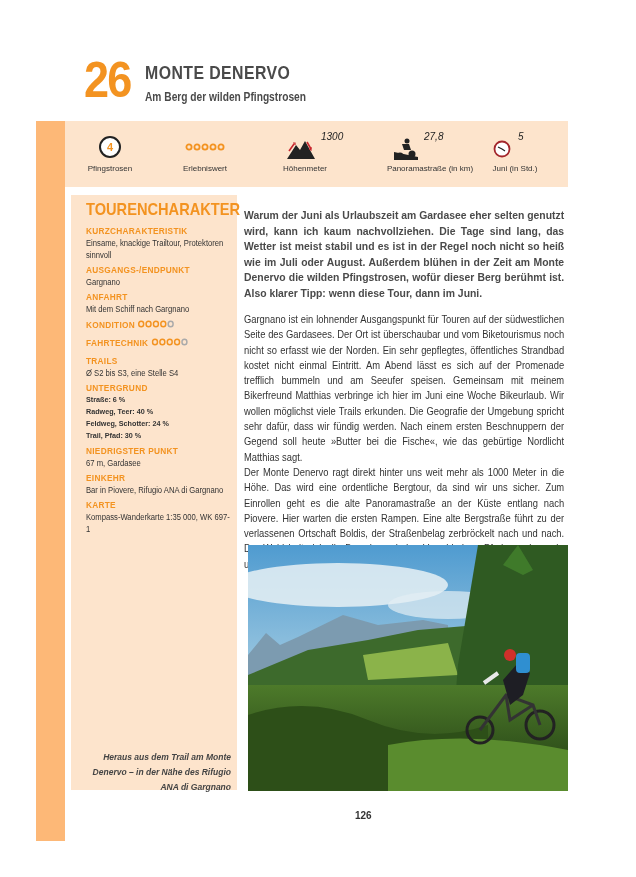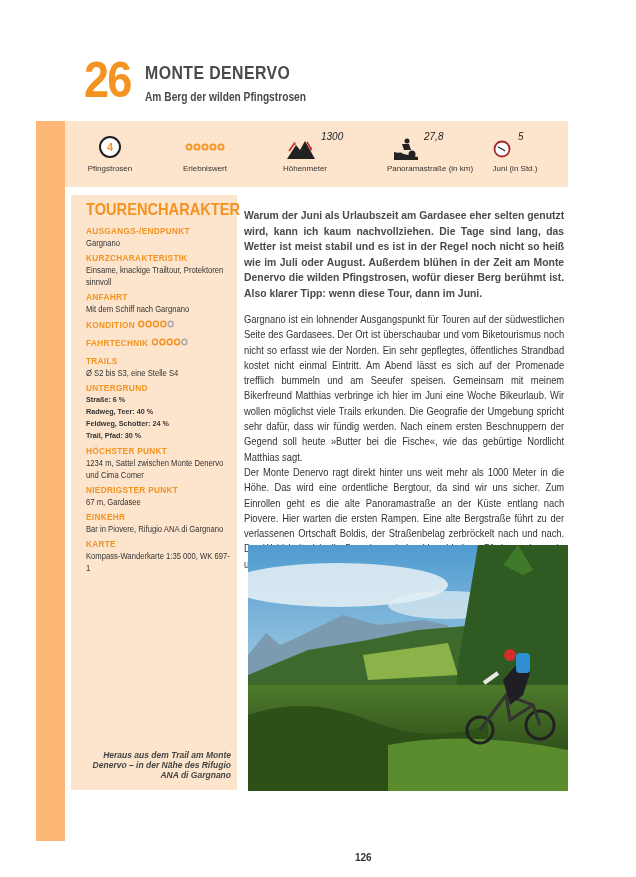--- a/index.html
+++ b/index.html
@@ -14,26 +14,26 @@
   .stat-value{position:absolute;top:10px;font-size:10px;font-style:italic;font-weight:normal;color:#222;}
   .diff-circle{position:absolute;left:50%;top:15px;margin-left:-11px;width:18px;height:18px;border:2px solid #222;border-radius:50%;background:#fff;text-align:center;line-height:18px;font-size:11px;font-weight:bold;color:#f39321;}
   .dots{position:absolute;top:22px;left:0;right:0;text-align:center;font-size:8px;color:#f39321;letter-spacing:0;}
   .sidebar{position:absolute;left:65px;top:195px;width:166px;height:595px;background:#fde4cc;margin-left:6px;}
   .side-heading{position:absolute;left:15px;top:5px;font-weight:bold;font-size:17px;color:#f39321;transform:scaleX(0.86);transform-origin:left;white-space:nowrap;}
   .side-list{position:absolute;left:15px;top:30px;width:148px;}
   .sec{margin-bottom:3px;}
   .sec-label{font-weight:bold;font-size:9px;color:#f39321;letter-spacing:0.3px;line-height:12px;transform:scaleX(0.92);transform-origin:left;white-space:nowrap;}
   .sec-text{font-size:8.5px;line-height:12px;color:#333;transform:scaleX(0.9);transform-origin:left;width:160px;}
   .sec-text.bold{font-weight:bold;font-size:8px;}
-  .caption{position:absolute;left:20px;top:555px;width:140px;font-size:8.5px;line-height:10px;font-style:italic;font-weight:bold;color:#444;text-align:right;}
+  .caption{position:absolute;left:20px;top:555px;width:140px;font-size:8.5px;line-height:15px;font-style:italic;font-weight:bold;color:#444;text-align:right;}
   .main{position:absolute;left:236px;top:208px;width:320px;margin-left:8px;}
   .lead{font-weight:bold;font-size:11.3px;line-height:15.5px;color:#4a4a4a;text-align:justify;transform:scaleX(0.92);transform-origin:left;width:348px;}
   .body-text{margin-top:11px;font-size:10.2px;line-height:15.3px;color:#333;text-align:justify;transform:scaleX(0.92);transform-origin:left;width:348px;}
   .photo{position:absolute;left:248px;top:545px;width:320px;height:246px;overflow:hidden;}
-  .page-number{position:absolute;left:355px;top:852px;font-size:10px;font-weight:bold;color:#333;}
+  .page-number{position:absolute;left:355px;top:810px;font-size:10px;font-weight:bold;color:#333;}
 </style>
 </head>
 <body>
 
 <div class="tour-number">26</div>
 <div class="tour-title">MONTE DENERVO</div>
 <div class="tour-subtitle">Am Berg der wilden Pfingstrosen</div>
 
 <div class="orange-strip"></div>
 
@@ -91,26 +91,26 @@
     </span>
     <span class="stat-value" style="left:33px;">5</span>
     <div class="stat-label">Juni (in Std.)</div>
   </div>
 </div>
 
 <div class="sidebar">
   <div class="side-heading">TOURENCHARAKTER</div>
   <div class="side-list">
     <div class="sec">
+      <div class="sec-label">KURZCHARAKTERISTIK</div>
+      <div class="sec-text">Einsame, knackige Trailtour, Protektoren sinnvoll</div>
+    </div>
+    <div class="sec">
       <div class="sec-label">AUSGANGS-/ENDPUNKT</div>
       <div class="sec-text">Gargnano</div>
-    </div>
-    <div class="sec">
-      <div class="sec-label">KURZCHARAKTERISTIK</div>
-      <div class="sec-text">Einsame, knackige Trailtour, Protektoren sinnvoll</div>
     </div>
     <div class="sec">
       <div class="sec-label">ANFAHRT</div>
       <div class="sec-text">Mit dem Schiff nach Gargnano</div>
     </div>
     <div class="sec" style="margin-top:4px;margin-bottom:6px;">
       <div class="sec-label"><span>KONDITION</span>
         <span><svg width="42" height="8" viewBox="0 0 42 8">
               <g fill="none" stroke-width="1.6">
                 <circle cx="4" cy="4" r="2.7" stroke="#f39321"></circle>
@@ -138,24 +138,20 @@
     <div class="sec">
       <div class="sec-label">TRAILS</div>
       <div class="sec-text">Ø S2 bis S3, eine Stelle S4</div>
     </div>
     <div class="sec">
       <div class="sec-label">UNTERGRUND</div>
       <div class="sec-text bold">Straße: 6 %</div>
       <div class="sec-text bold">Radweg, Teer: 40 %</div>
       <div class="sec-text bold">Feldweg, Schotter: 24 %</div>
       <div class="sec-text bold">Trail, Pfad: 30 %</div>
-    </div>
-    <div class="sec">
-      <div class="sec-label">HÖCHSTER PUNKT</div>
-      <div class="sec-text">1234 m, Sattel zwischen Monte Denervo und Cima Comer</div>
     </div>
     <div class="sec">
       <div class="sec-label">NIEDRIGSTER PUNKT</div>
       <div class="sec-text">67 m, Gardasee</div>
     </div>
     <div class="sec">
       <div class="sec-label">EINKEHR</div>
       <div class="sec-text">Bar in Piovere, Rifugio ANA di Gargnano</div>
     </div>
     <div class="sec">

